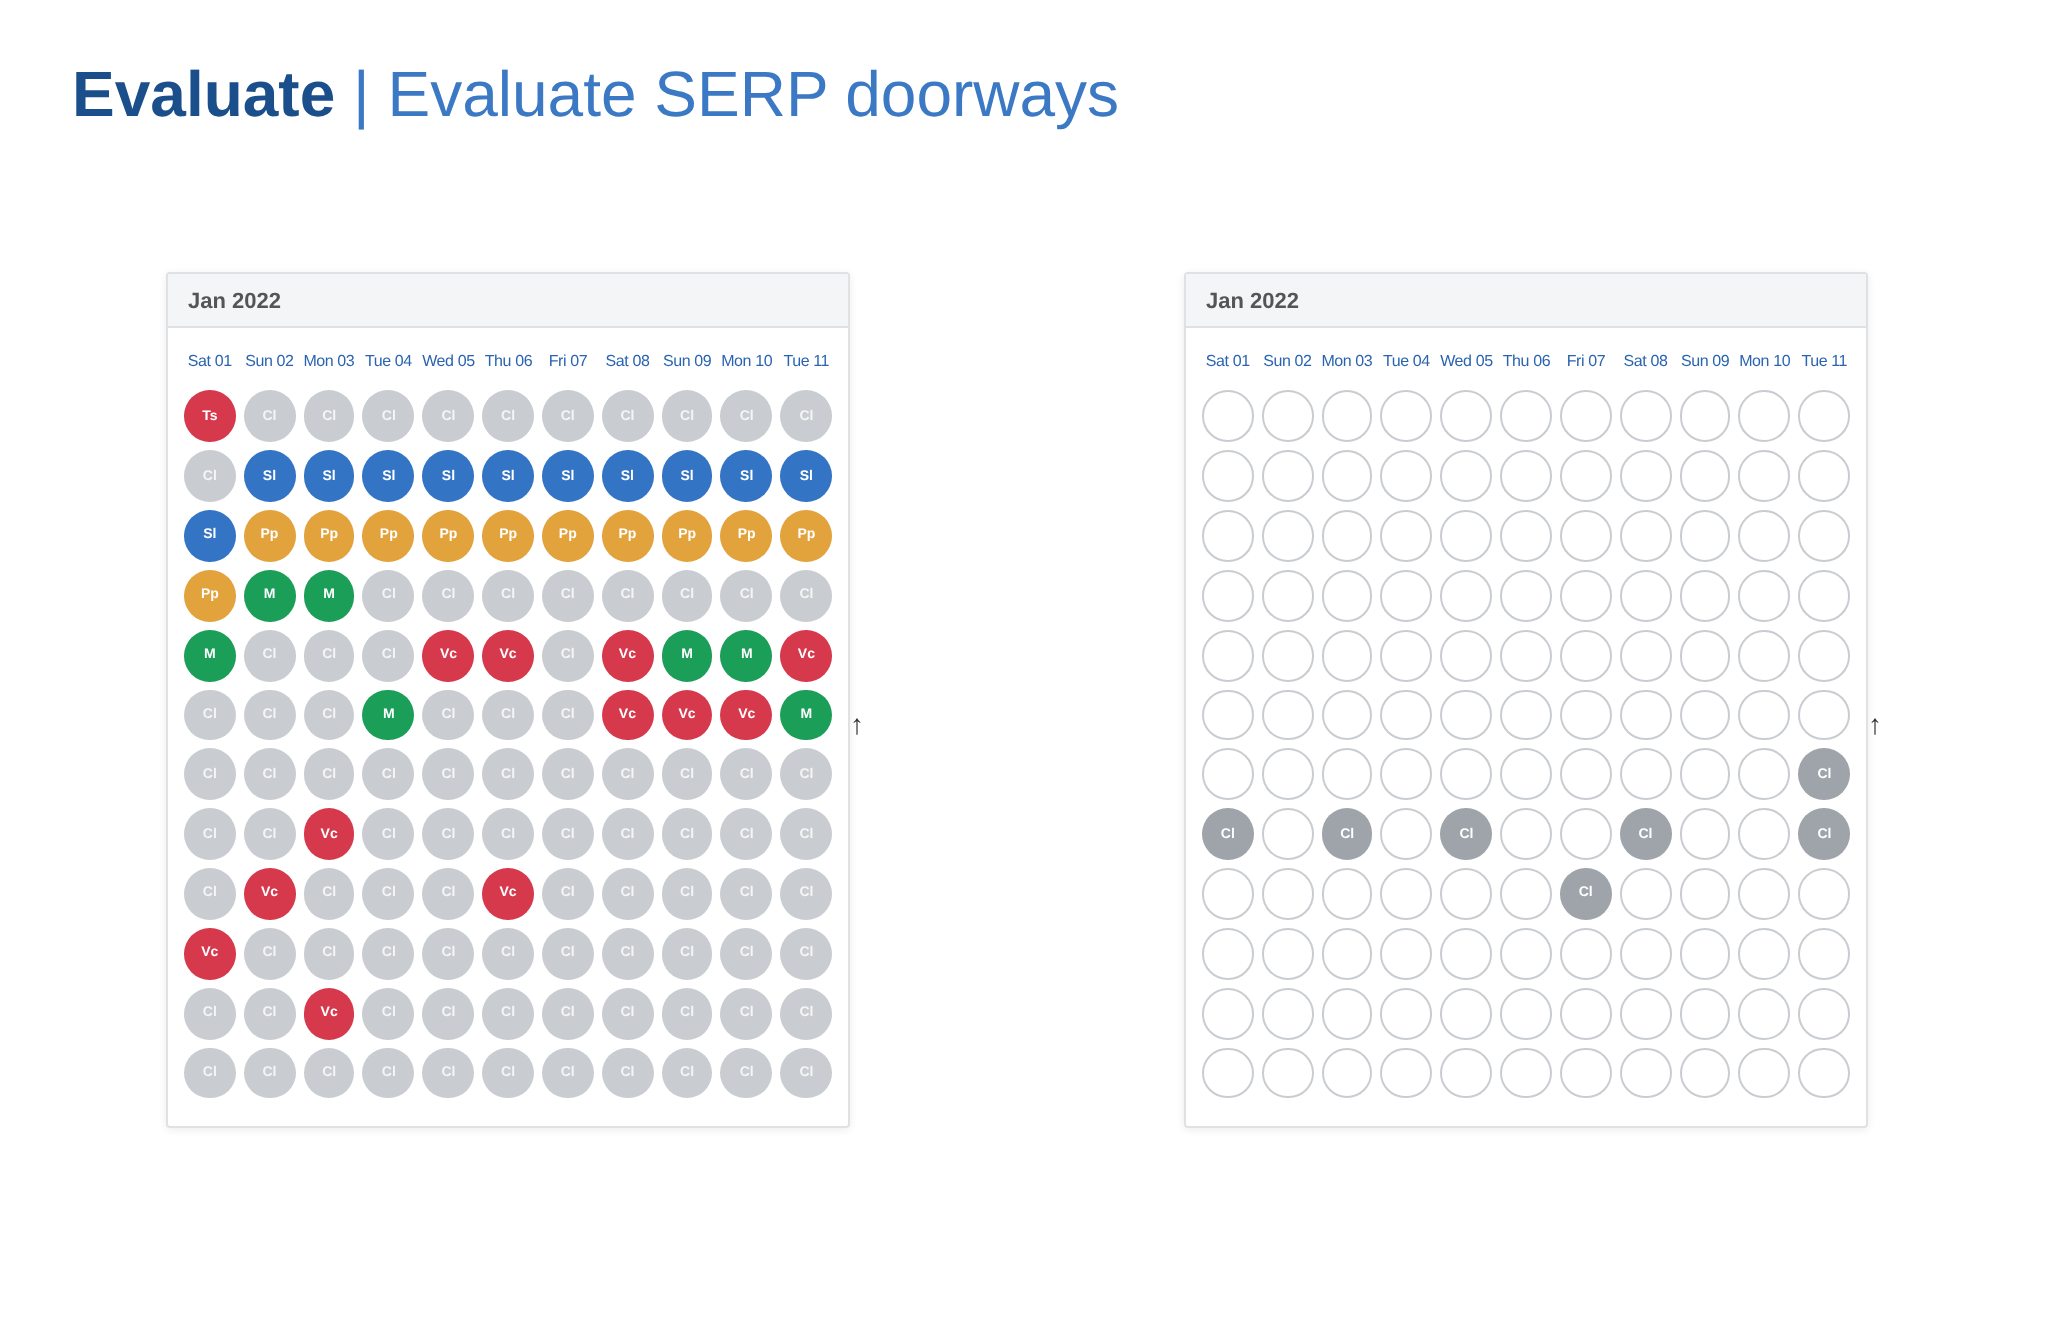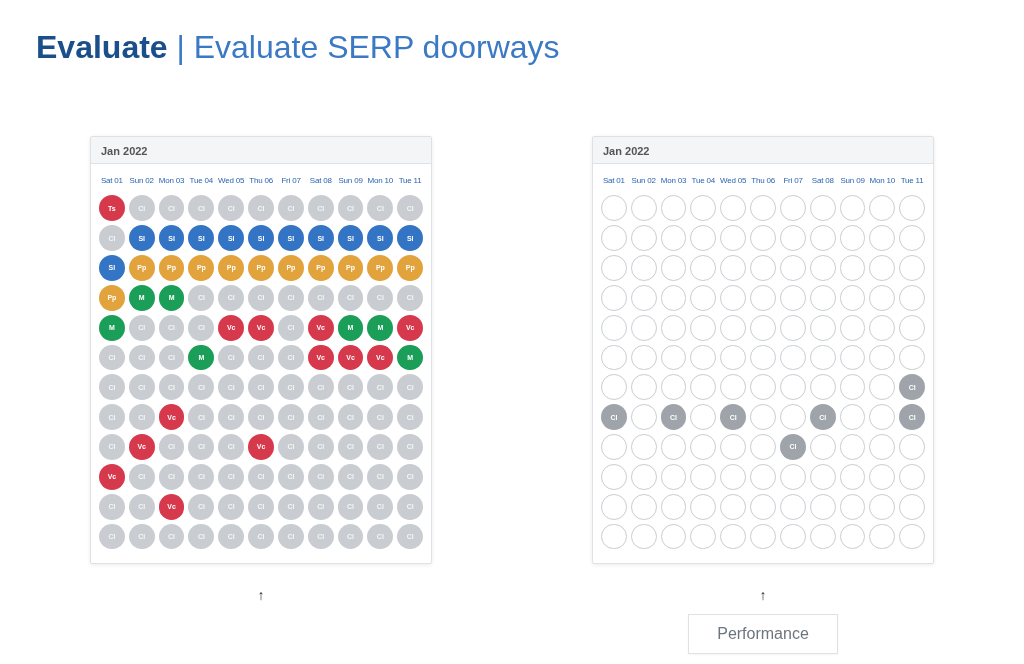--- a/index.html
+++ b/index.html
@@ -119,21 +119,21 @@
     margin-top: 12px;
     border: 1px solid var(--card-border);
     background: #fff;
     padding: 10px 28px;
     font-size: 16px;
     color: var(--gray-text);
     box-shadow: 0 1px 2px rgba(0,0,0,0.04);
   }
   .panel {
     display:flex;
-    flex-direction:column;
+    flex-direction:row;
     align-items:center;
   }
 </style>
 </head>
 <body>
 
 <div class="title">
   <span class="strong">Evaluate</span>
   <span class="sep">|</span>
   <span>Evaluate SERP doorways</span>
@@ -495,17 +495,16 @@
               <div class="cell empty"></div>
               <div class="cell empty"></div>
               <div class="cell empty"></div>
               <div class="cell empty"></div>
             </div>
           </div>
       </div>
     </div>
     <div class="label-col">
       <span class="arrow-up">↑</span>
-      <div class="label-box">Performance</div>
     </div>
   </div>
 
 </div>
 
 </body></html>

